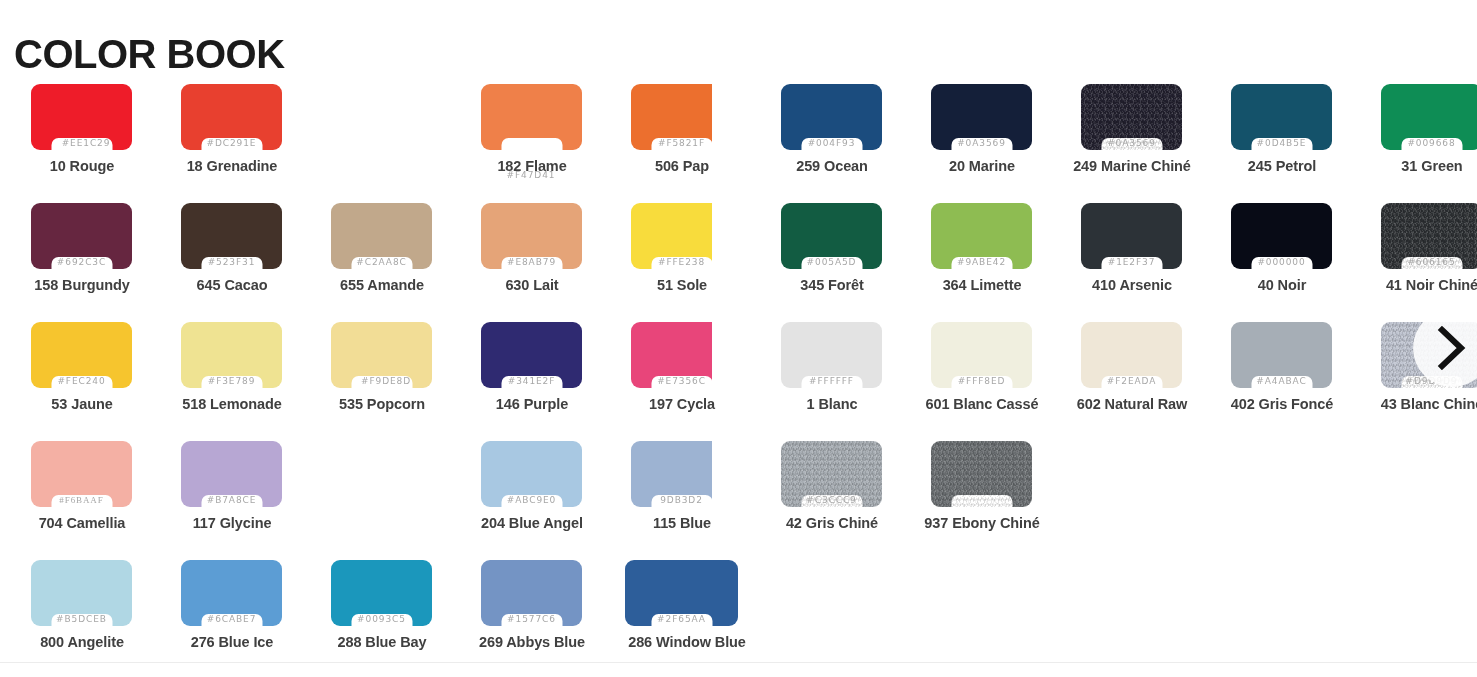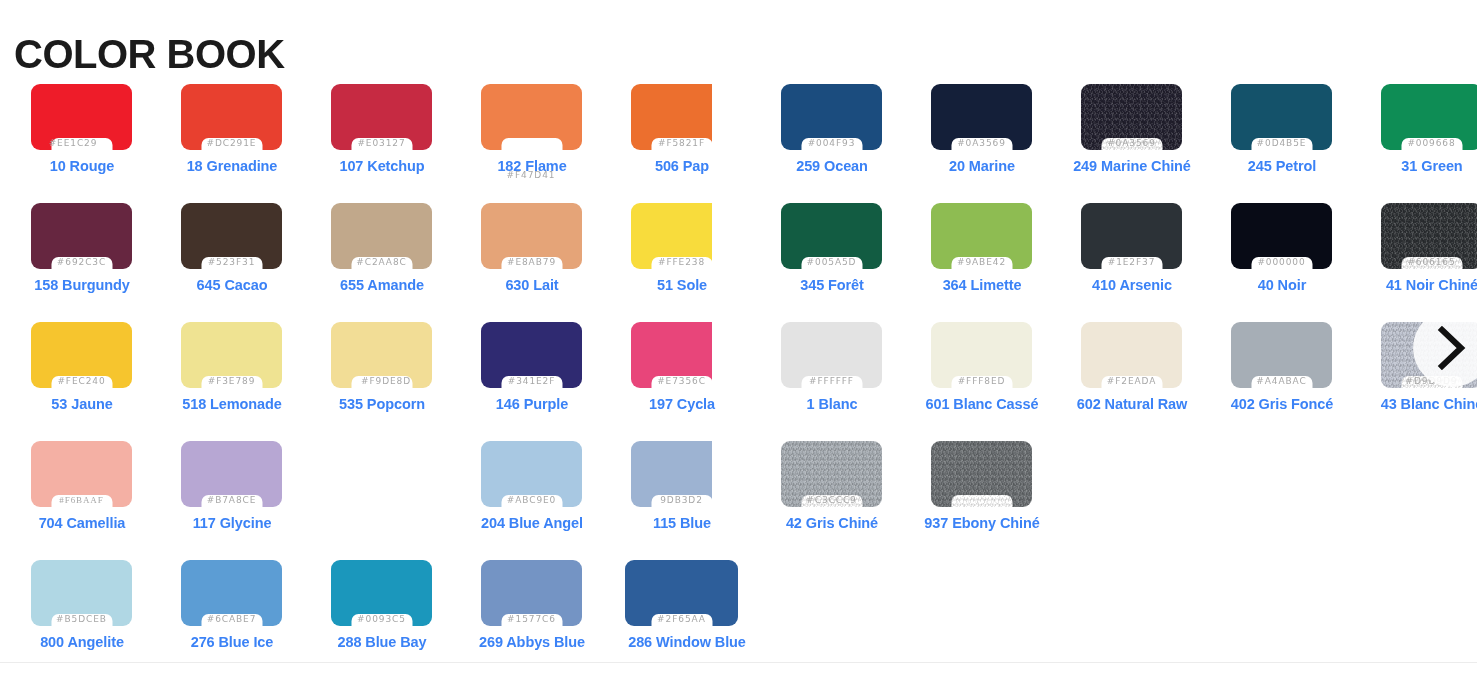--- a/index.html
+++ b/index.html
@@ -111,21 +111,21 @@
     line-height: 12px;
   }
 
   .name-label {
     position: absolute;
     top: 80px;
     width: 150px;
     text-align: center;
     font-size: 14.5px;
     font-weight: 700;
-    color: #3b82f6;
+    color: #404040;
     white-space: nowrap;
     letter-spacing: -0.1px;
   }
 
   
   #next-button {
     position: absolute;
     left: 1413px;
     top: 309px;
     width: 78px;
@@ -169,40 +169,31 @@
   <h1 id="page-title">COLOR BOOK</h1>
 
   <div id="swatch-grid">
       <div class="swatch-row">
         <div class="swatch-cell" style="left: 7px;">
           <div class="chip-window" style="width: 150px;">
             <div class="chip" style="--c: #EE1C29; background: rgb(238, 28, 41); left: 24px; width: 101px; border-radius: 9px;">
               <div class="chip-notch"></div>
             </div>
           </div>
-          <div class="hex-label" style="left: 24px; width: 84px;">#EE1C29</div>
+          <div class="hex-label" style="left: 37px; width: 84px;">#EE1C29</div>
           <div class="name-label">10 Rouge</div>
         </div>
         <div class="swatch-cell" style="left: 157px;">
           <div class="chip-window" style="width: 150px;">
             <div class="chip" style="--c: #E8402F; background: rgb(232, 64, 47); left: 24px; width: 101px; border-radius: 9px;">
               <div class="chip-notch"></div>
             </div>
           </div>
           <div class="hex-label" style="left: 24px; width: 101px;">#DC291E</div>
           <div class="name-label">18 Grenadine</div>
-        </div>
-        <div class="swatch-cell" style="left: 307px;">
-          <div class="chip-window" style="width: 150px;">
-            <div class="chip" style="--c: #C62A42; background: rgb(198, 42, 66); left: 24px; width: 101px; border-radius: 9px;">
-              <div class="chip-notch"></div>
-            </div>
-          </div>
-          <div class="hex-label" style="left: 24px; width: 101px;">#E03127</div>
-          <div class="name-label">107 Ketchup</div>
         </div>
         <div class="swatch-cell" style="left: 457px;">
           <div class="chip-window" style="width: 150px;">
             <div class="chip" style="--c: #EF8049; background: rgb(239, 128, 73); left: 24px; width: 101px; border-radius: 9px;">
               <div class="chip-notch"></div>
             </div>
           </div>
           <div class="hex-label" style="left: 24px; width: 100px; margin-top: 32px;">#F47D41</div>
           <div class="name-label">182 Flame</div>
         </div>

